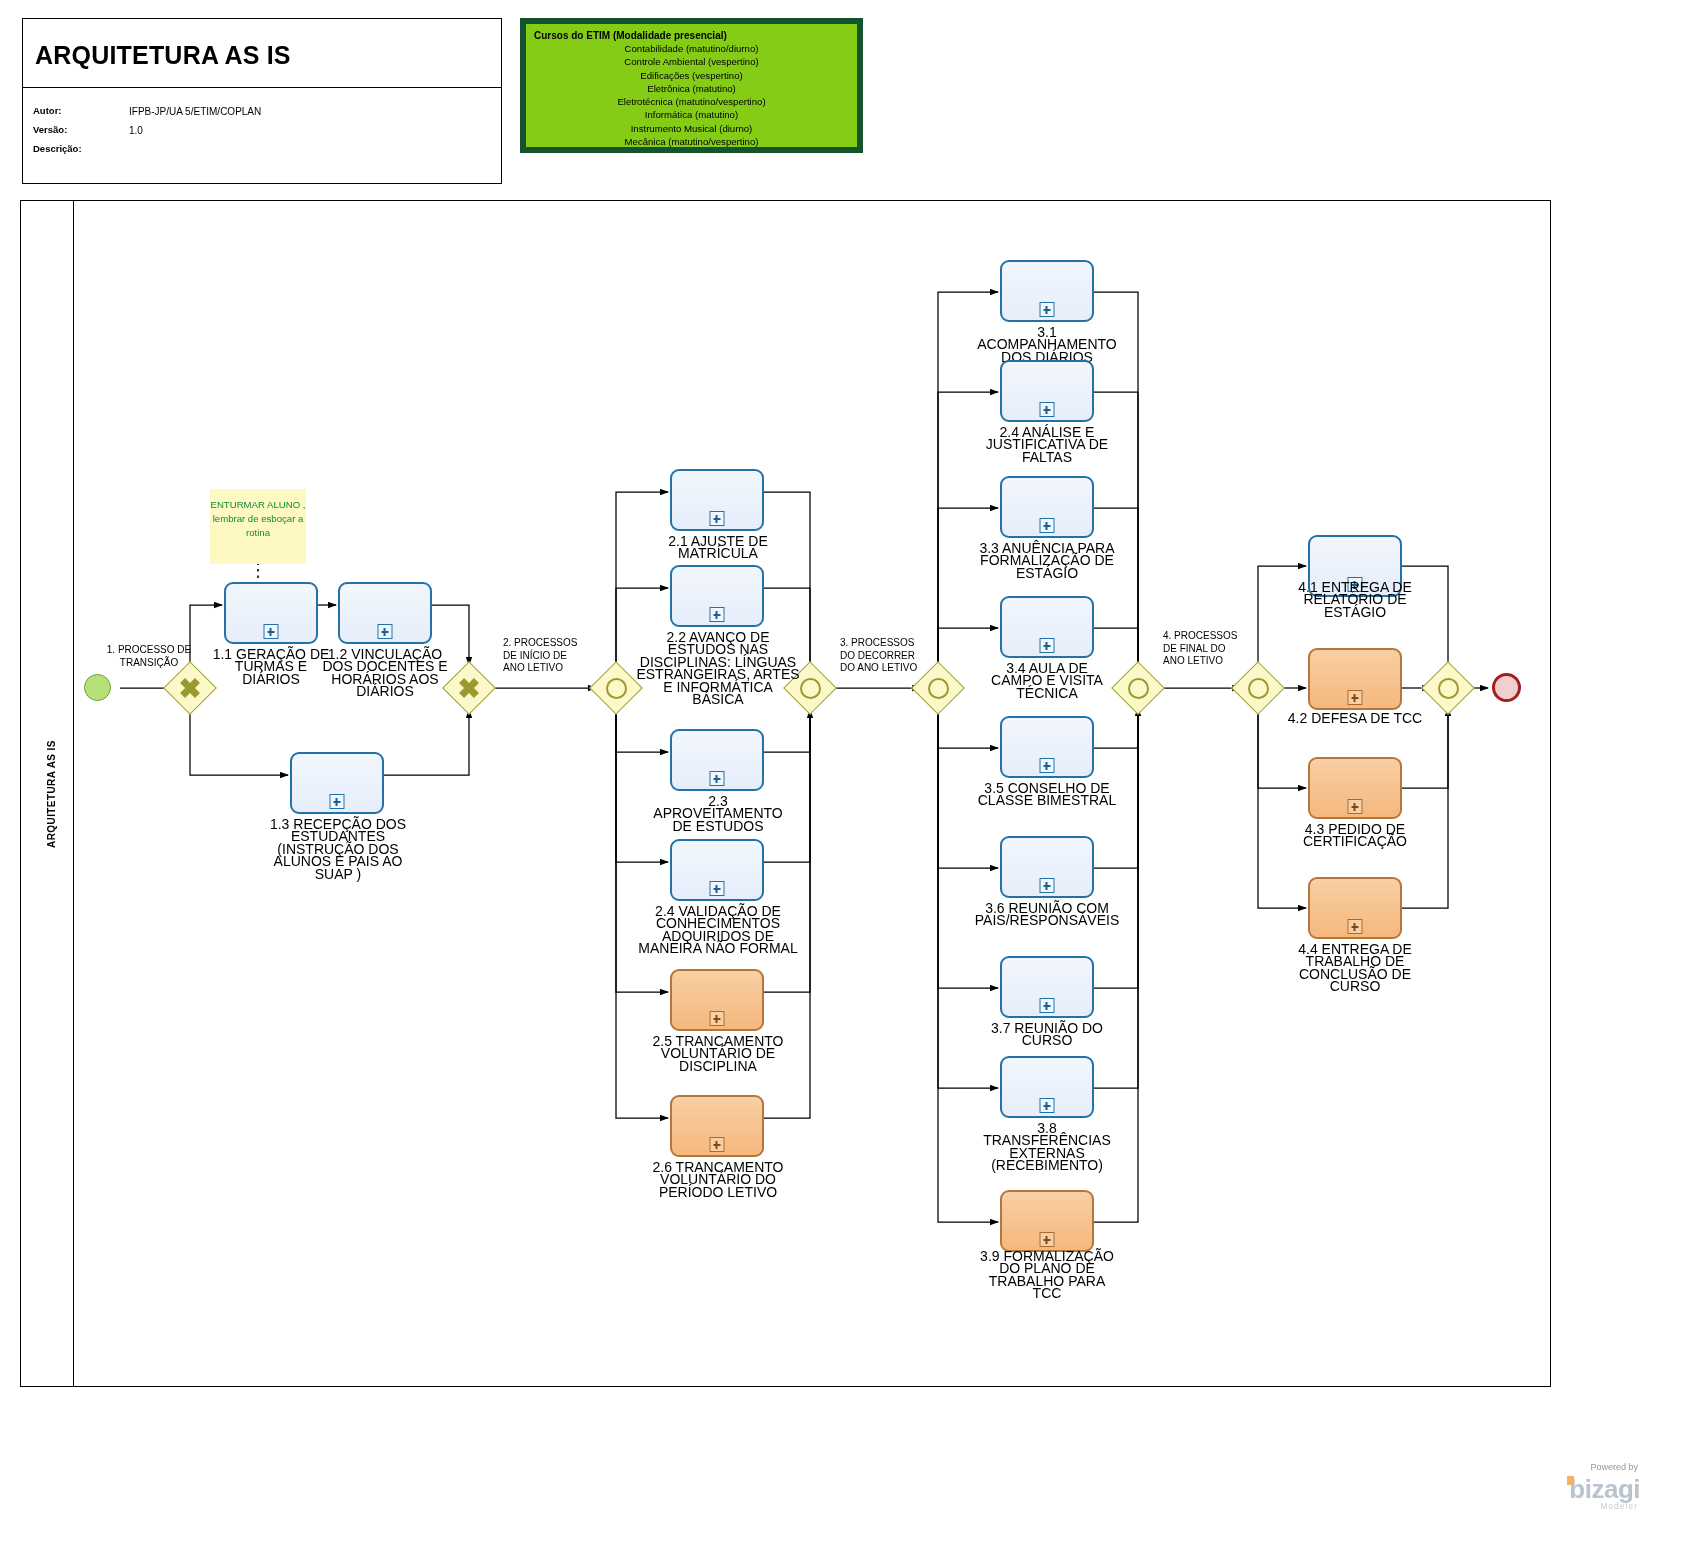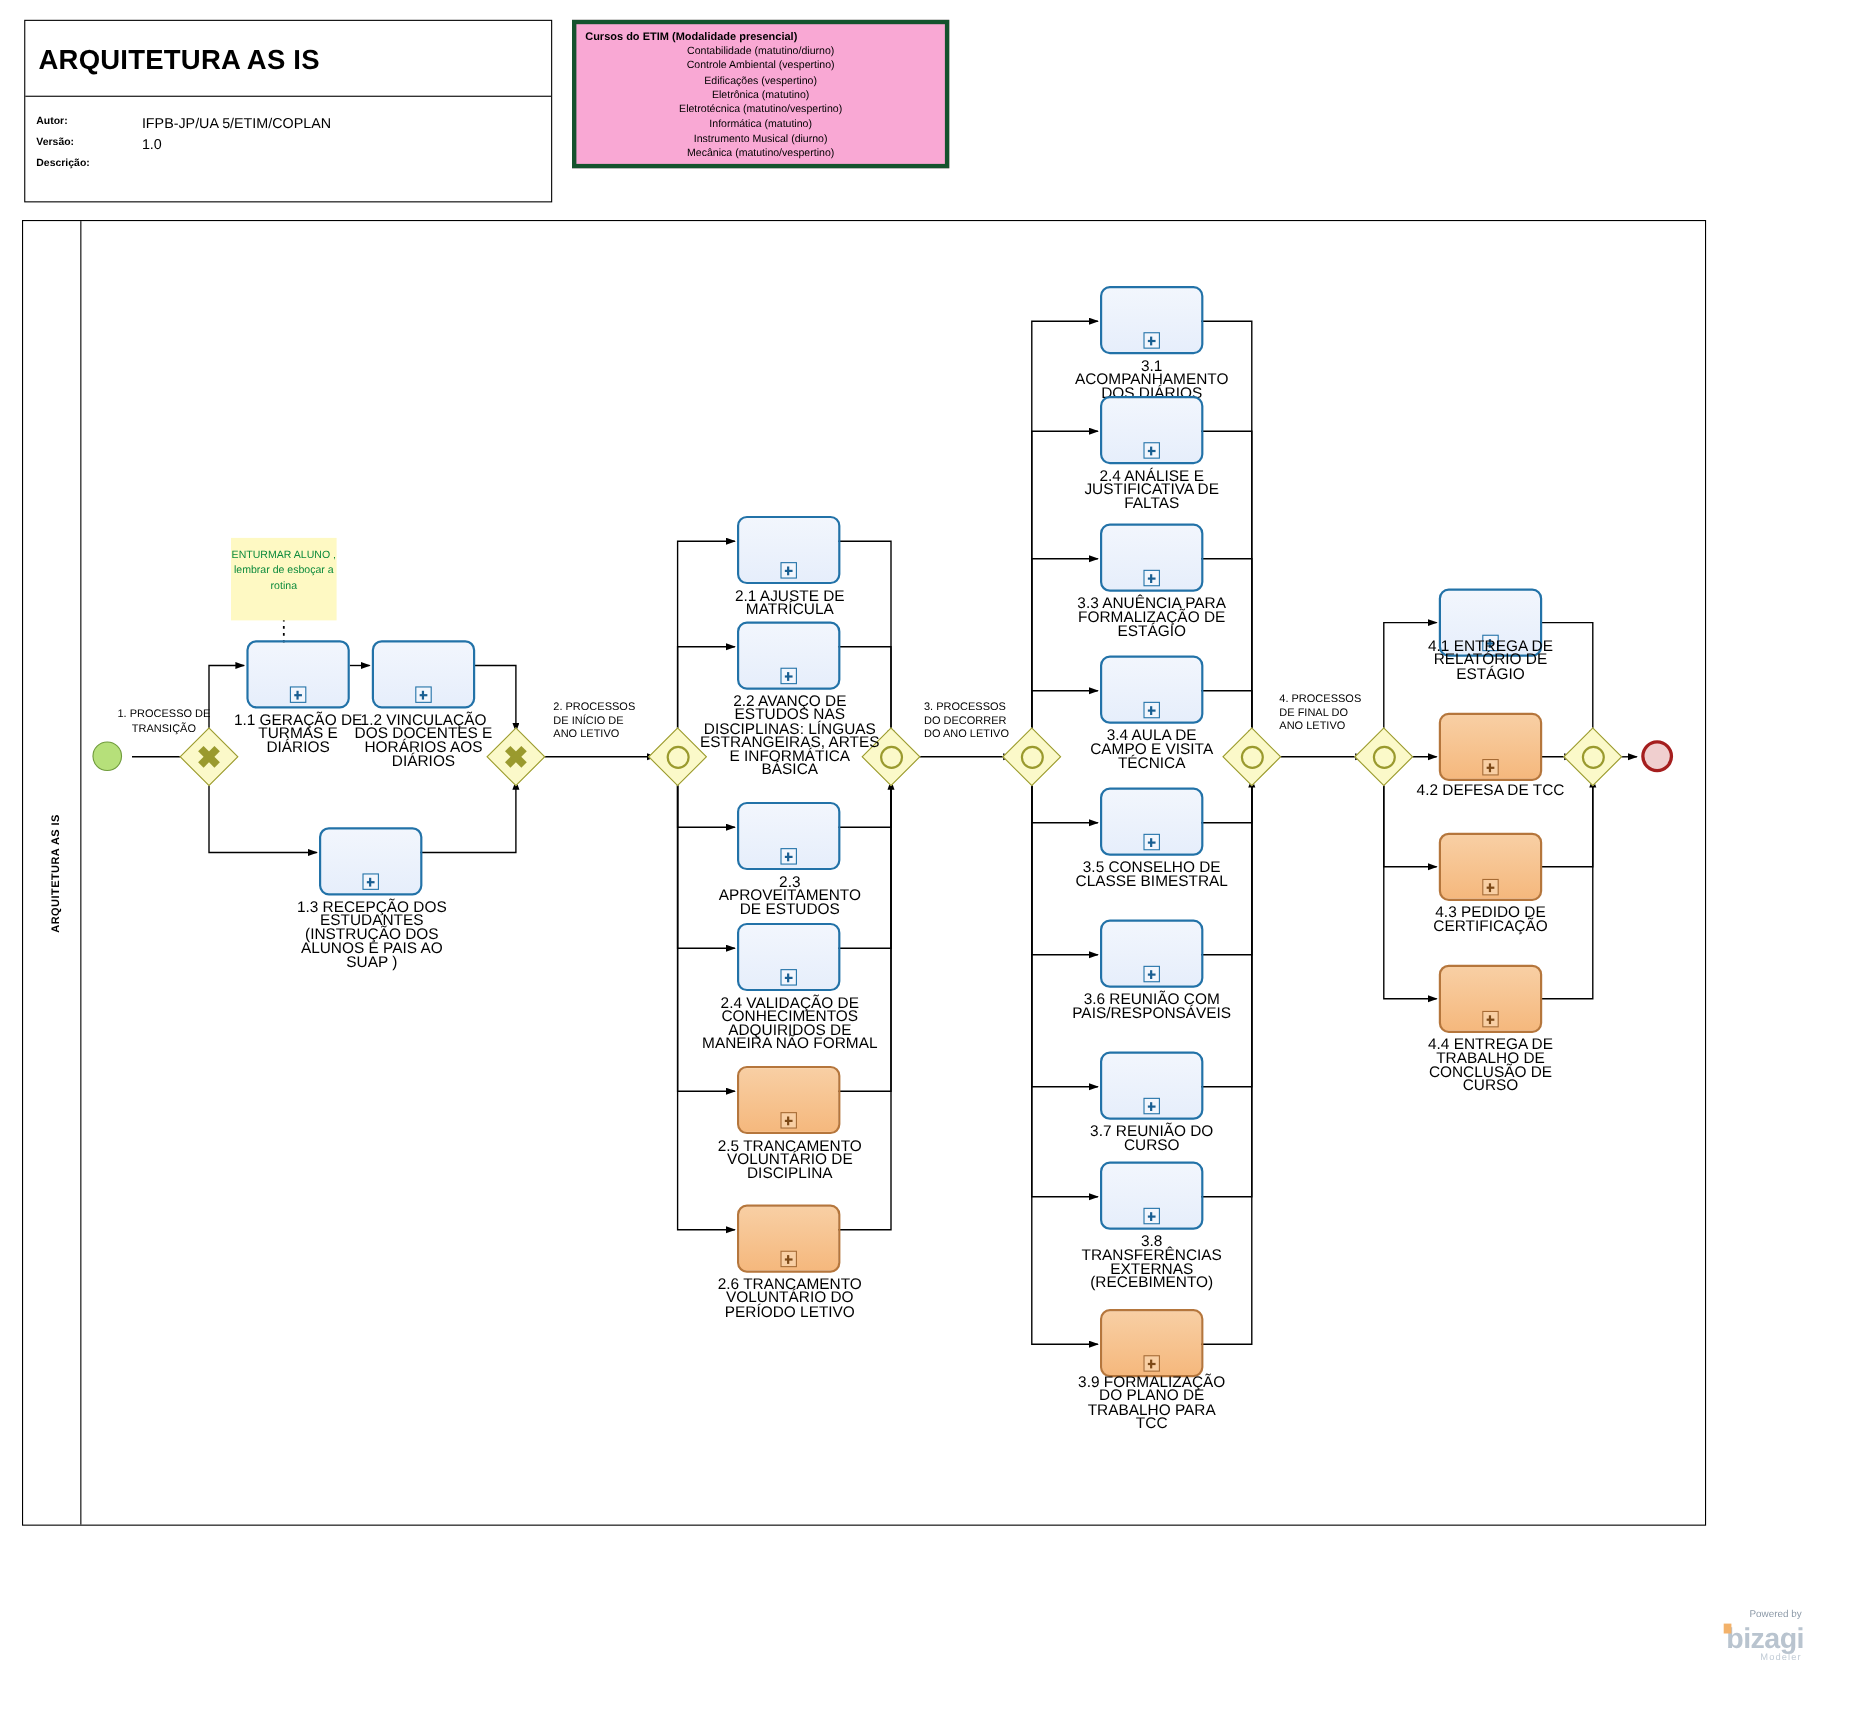--- a/index.html
+++ b/index.html
@@ -3,24 +3,24 @@
 <meta charset="utf-8">
 <style>
   html,body{margin:0;padding:0;background:#ffffff;}
   body{width:1699px;height:1566px;position:relative;font-family:"Liberation Sans",sans-serif;color:#000;overflow:hidden;}
 
   
   .title-card{position:absolute;left:22px;top:18px;width:480px;height:166px;border:1px solid #000;background:#fff;box-sizing:border-box;}
   .title-card .big{position:absolute;left:12px;top:22px;font-size:25px;font-weight:bold;letter-spacing:.2px;}
   .title-card .rule{position:absolute;left:0;top:68px;width:100%;height:1px;background:#000;}
   .meta-lab{position:absolute;font-size:9.5px;font-weight:bold;width:72px;}
-  .meta-val{position:absolute;font-size:13px;line-height:13.5px;}
+  .meta-val{position:absolute;font-size:10px;line-height:13.5px;}
   .desc-val{position:absolute;font-size:9.5px;line-height:14px;width:368px;}
 
-  .courses-card{position:absolute;left:520px;top:18px;width:343px;height:135px;border:4px solid #14532d;background:#f9a8d4;box-sizing:border-box;padding:6px 8px;}
+  .courses-card{position:absolute;left:520px;top:18px;width:343px;height:135px;border:6px solid #14532d;background:#84cc16;box-sizing:border-box;padding:6px 8px;}
   .courses-card .hd{font-size:10px;font-weight:bold;margin-bottom:1px;}
   .courses-card .ci{font-size:9.6px;line-height:13.3px;text-align:center;}
 
   
   .pool{position:absolute;left:20px;top:200px;width:1531px;height:1187px;border:1px solid #000;background:#fff;box-sizing:border-box;}
   .pool-lane-head{position:absolute;left:0;top:0;width:53px;height:100%;border-right:1px solid #000;box-sizing:border-box;}
   .pool-lane-title{position:absolute;left:-60px;top:50%;width:180px;transform:translateY(-50%) rotate(-90deg);text-align:center;font-size:10px;font-weight:bold;letter-spacing:.4px;}
 
   
   #wires{position:absolute;left:0;top:0;width:1699px;height:1566px;pointer-events:none;}

